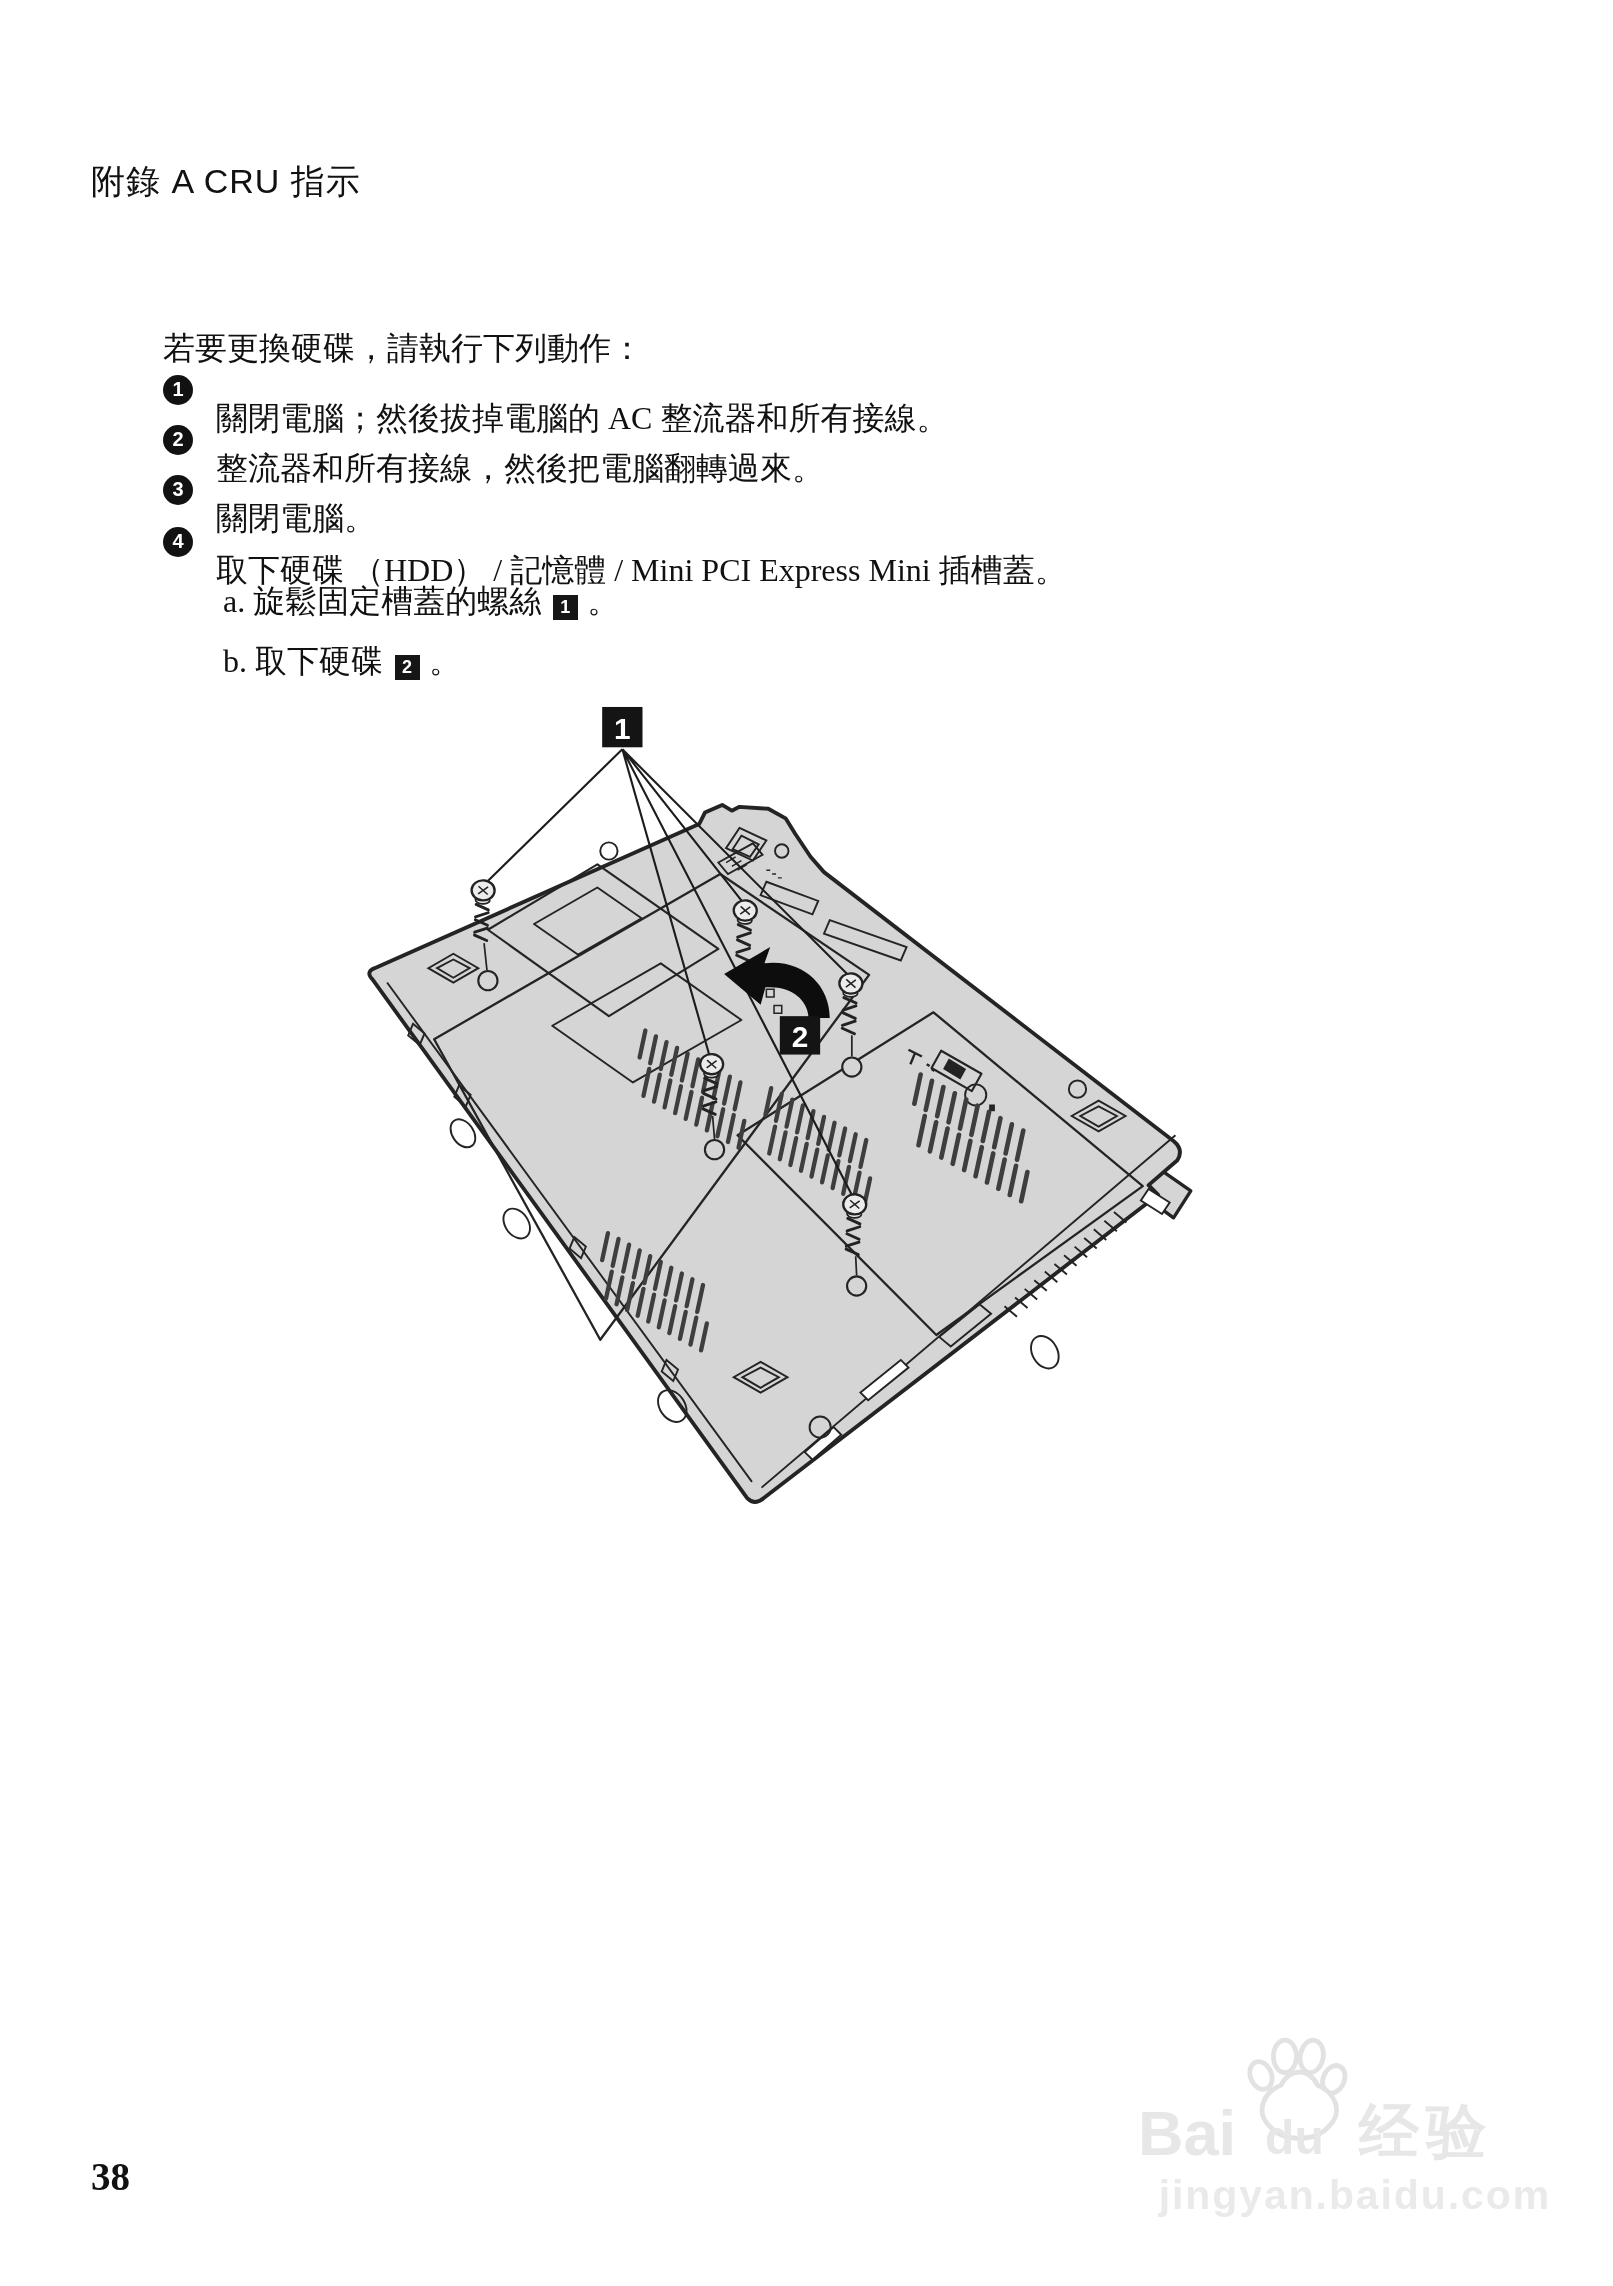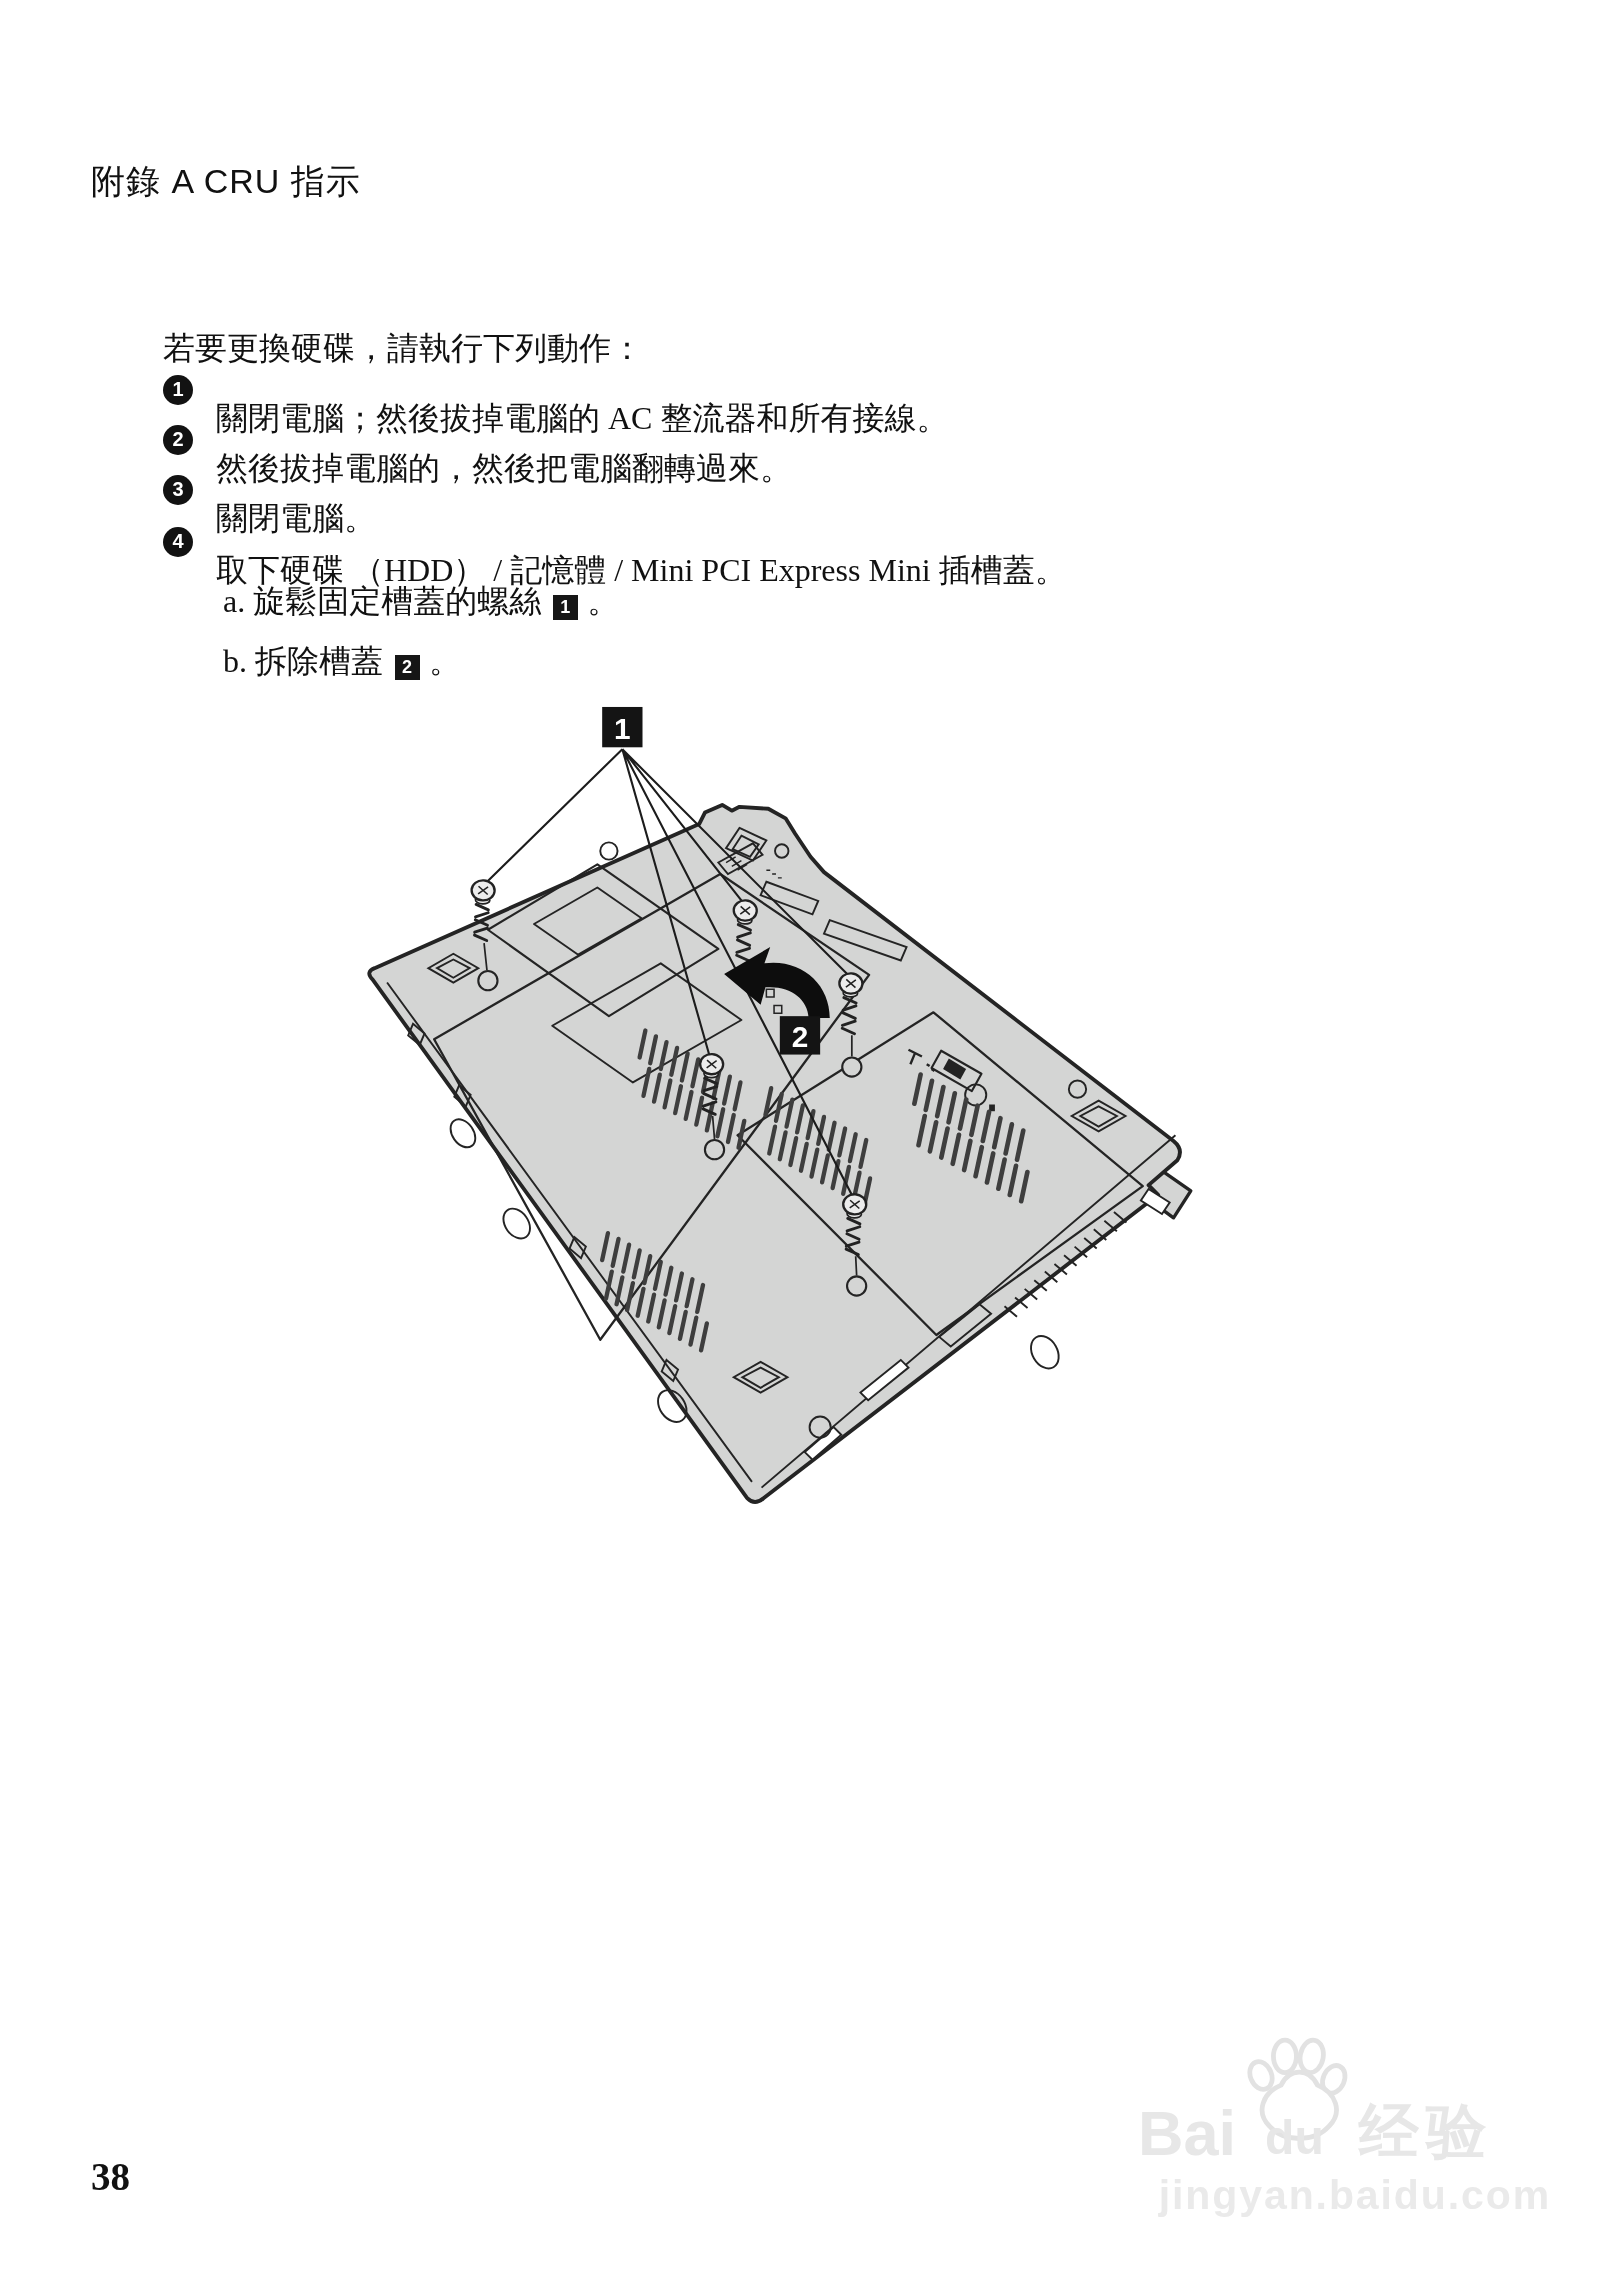--- a/index.html
+++ b/index.html
@@ -43,36 +43,36 @@
 <div id="hdr" class="abs">附錄 A CRU 指示</div>
 
 <div id="intro" class="abs body-text">若要更換硬碟，請執行下列動作：</div>
 
 <div class="abs step" style="top:369px">
   <span class="badge">1</span>
   <span class="body-text">關閉電腦；然後拔掉電腦的 AC 整流器和所有接線。</span>
 </div>
 <div class="abs step" style="top:419px">
   <span class="badge">2</span>
-  <span class="body-text">然後拔掉電腦的，然後把電腦翻轉過來。</span>
+  <span class="body-text">整流器和所有接線，然後把電腦翻轉過來。</span>
 </div>
 <div class="abs step" style="top:469px">
   <span class="badge">3</span>
   <span class="body-text">關閉電腦。</span>
 </div>
 <div class="abs step" style="top:521px">
   <span class="badge">4</span>
   <span class="body-text">取下硬碟 （HDD） / 記憶體 / Mini PCI Express Mini 插槽蓋。</span>
 </div>
 
 <div class="abs substep body-text" style="top:580px">
   <span>a. 旋鬆固定槽蓋的螺絲</span><span class="callout-inline">1</span><span>。</span>
 </div>
 <div class="abs substep body-text" style="top:640px">
-  <span>b. 拆除槽蓋</span><span class="callout-inline">2</span><span>。</span>
+  <span>b. 取下硬碟</span><span class="callout-inline">2</span><span>。</span>
 </div>
 
 <svg class="abs" style="left:355px;top:682px" width="865" height="845" viewBox="370 710 900 880">
   <defs>
     <path id="ventPath" fill="none" stroke="#3e3e3e" stroke-width="4.5" stroke-linecap="round" d="
       M-55,-64 L-61,-36 M-44,-58 L-50,-30 M-33,-52 L-39,-24 M-22,-46 L-28,-18 M-11,-40 L-17,-12
       M0,-34 L-6,-6 M11,-28 L5,0 M22,-22 L16,6 M33,-16 L27,12 M44,-10 L38,18
       M-51,-24 L-57,4 M-40,-18 L-46,10 M-29,-12 L-35,16 M-18,-6 L-24,22 M-7,0 L-13,28
       M4,6 L-2,34 M15,12 L9,40 M26,18 L20,46 M37,24 L31,52 M48,30 L42,58"></path>
     <g id="screw">

